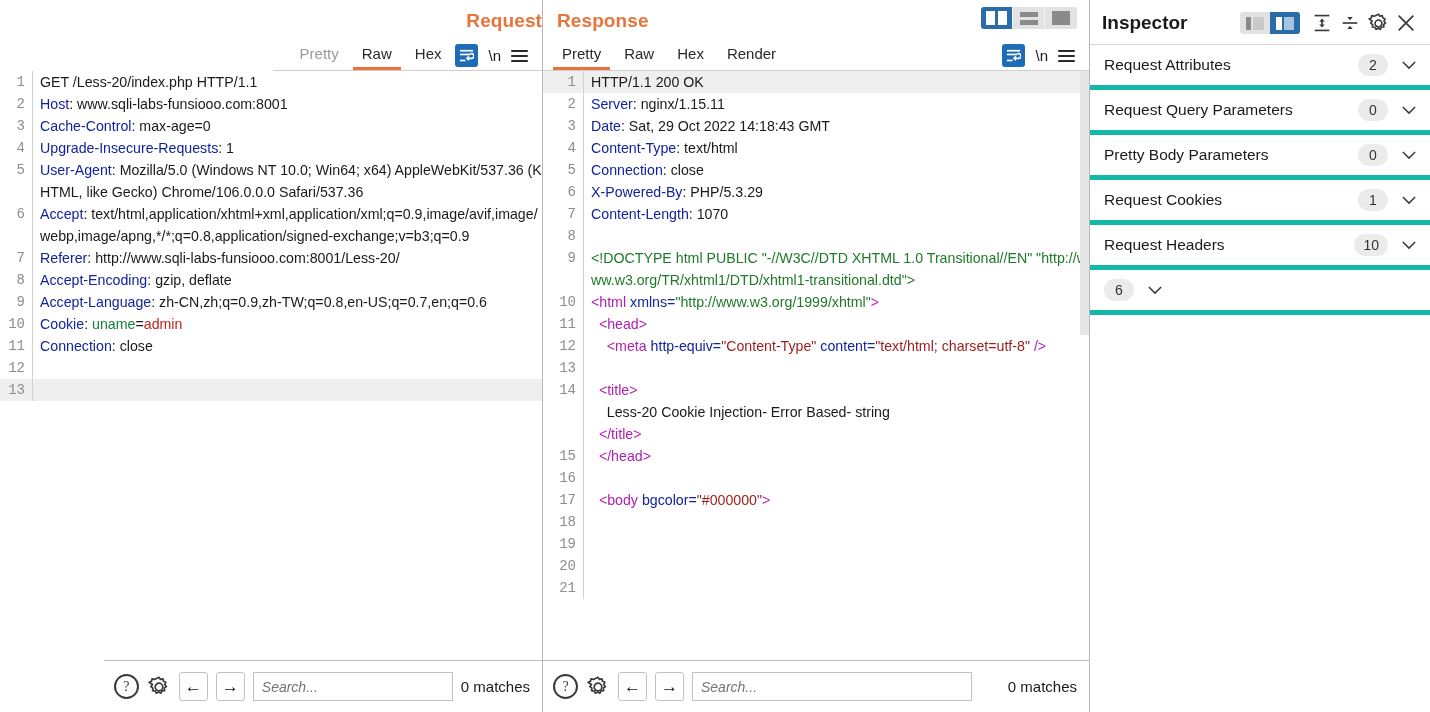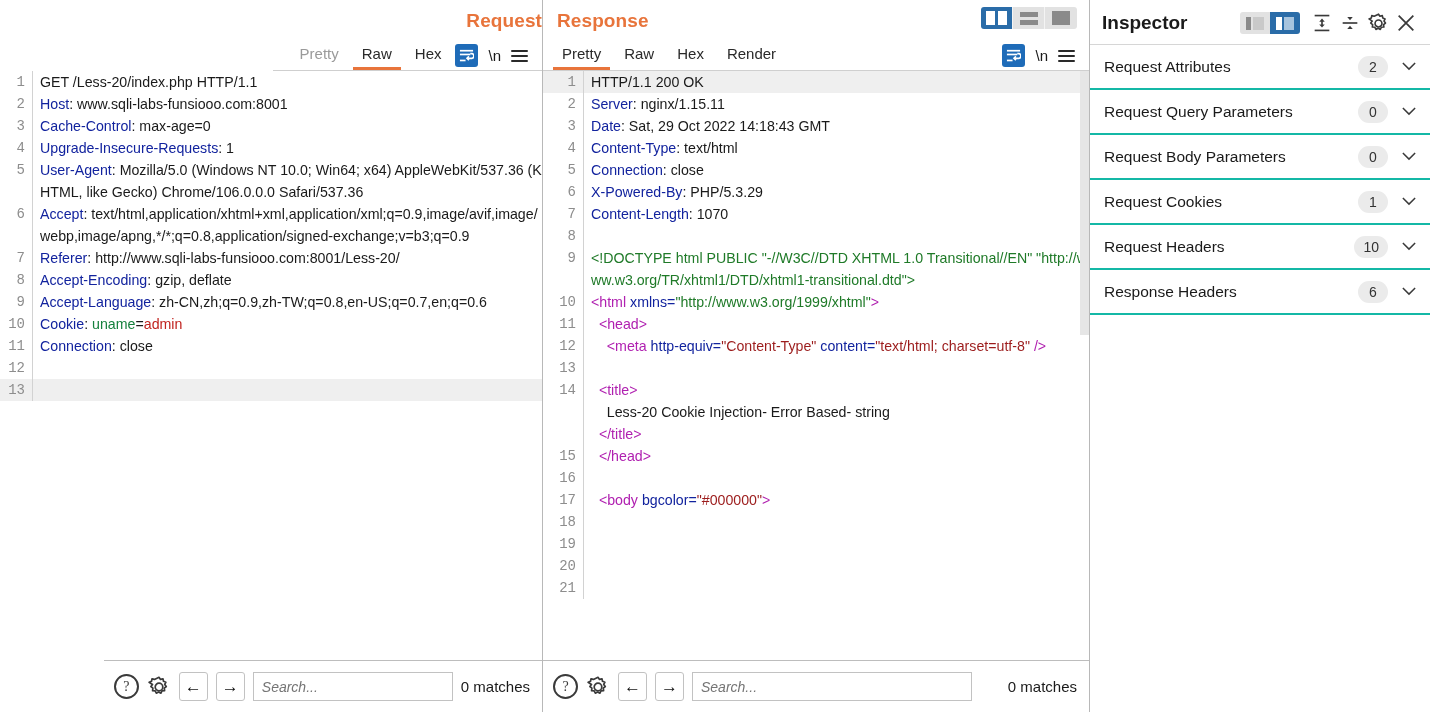--- a/index.html
+++ b/index.html
@@ -144,21 +144,21 @@
   .it-btn.active { background:#2a6ca8; }
   .it-l { display:flex; gap:2px; }
   .it-l i.a { width:5px; height:13px; background:#8a8a8a; }
   .it-l i.b { width:11px; height:13px; background:#c9c9c9; }
   .it-r i.a { width:6px; height:13px; background:#fff; }
   .it-r i.b { width:10px; height:13px; background:#a7c4de; }
   .insp-ico { width:28px; height:26px; display:flex; align-items:center; justify-content:center; }
 
   .insp-row {
     display:flex; align-items:center; height:45px; padding:0 14px 0 14px;
-    border-bottom:2px solid #14b8a6;
+    border-bottom:5px solid #14b8a6;
   }
   .insp-label { font-size:15.5px; color:#1a1a1a; flex:1; }
   .insp-count {
     min-width:30px; height:22px; border-radius:11px; background:#ebebeb;
     display:flex; align-items:center; justify-content:center;
     font-size:14px; color:#333; margin-right:14px; padding:0 9px;
   }
   .chev { width:14px; height:9px; }
 </style>
 </head>
@@ -346,42 +346,41 @@
           </svg>
         </div>
         <div class="insp-row">
           <div class="insp-label">Request Query Parameters</div>
           <div class="insp-count">0</div>
           <svg class="chev" viewBox="0 0 16 10">
             <path d="M1 1 L8 8 L15 1" stroke="#3a3a3a" stroke-width="1.7" fill="none"></path>
           </svg>
         </div>
         <div class="insp-row">
-          <div class="insp-label">Request Body Parameters</div>
+          <div class="insp-label">Pretty Body Parameters</div>
           <div class="insp-count">0</div>
           <svg class="chev" viewBox="0 0 16 10">
             <path d="M1 1 L8 8 L15 1" stroke="#3a3a3a" stroke-width="1.7" fill="none"></path>
           </svg>
         </div>
         <div class="insp-row">
           <div class="insp-label">Request Cookies</div>
           <div class="insp-count">1</div>
           <svg class="chev" viewBox="0 0 16 10">
             <path d="M1 1 L8 8 L15 1" stroke="#3a3a3a" stroke-width="1.7" fill="none"></path>
           </svg>
         </div>
         <div class="insp-row">
           <div class="insp-label">Request Headers</div>
           <div class="insp-count">10</div>
           <svg class="chev" viewBox="0 0 16 10">
             <path d="M1 1 L8 8 L15 1" stroke="#3a3a3a" stroke-width="1.7" fill="none"></path>
           </svg>
         </div>
         <div class="insp-row">
-          <div class="insp-label">Response Headers</div>
           <div class="insp-count">6</div>
           <svg class="chev" viewBox="0 0 16 10">
             <path d="M1 1 L8 8 L15 1" stroke="#3a3a3a" stroke-width="1.7" fill="none"></path>
           </svg>
         </div>
       </div>
   </div>
 
 </div>
 

